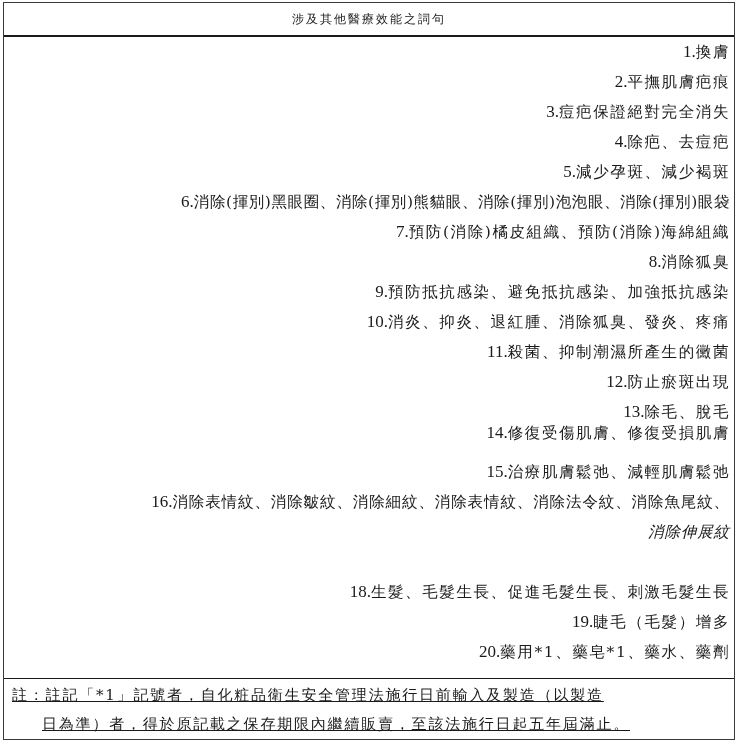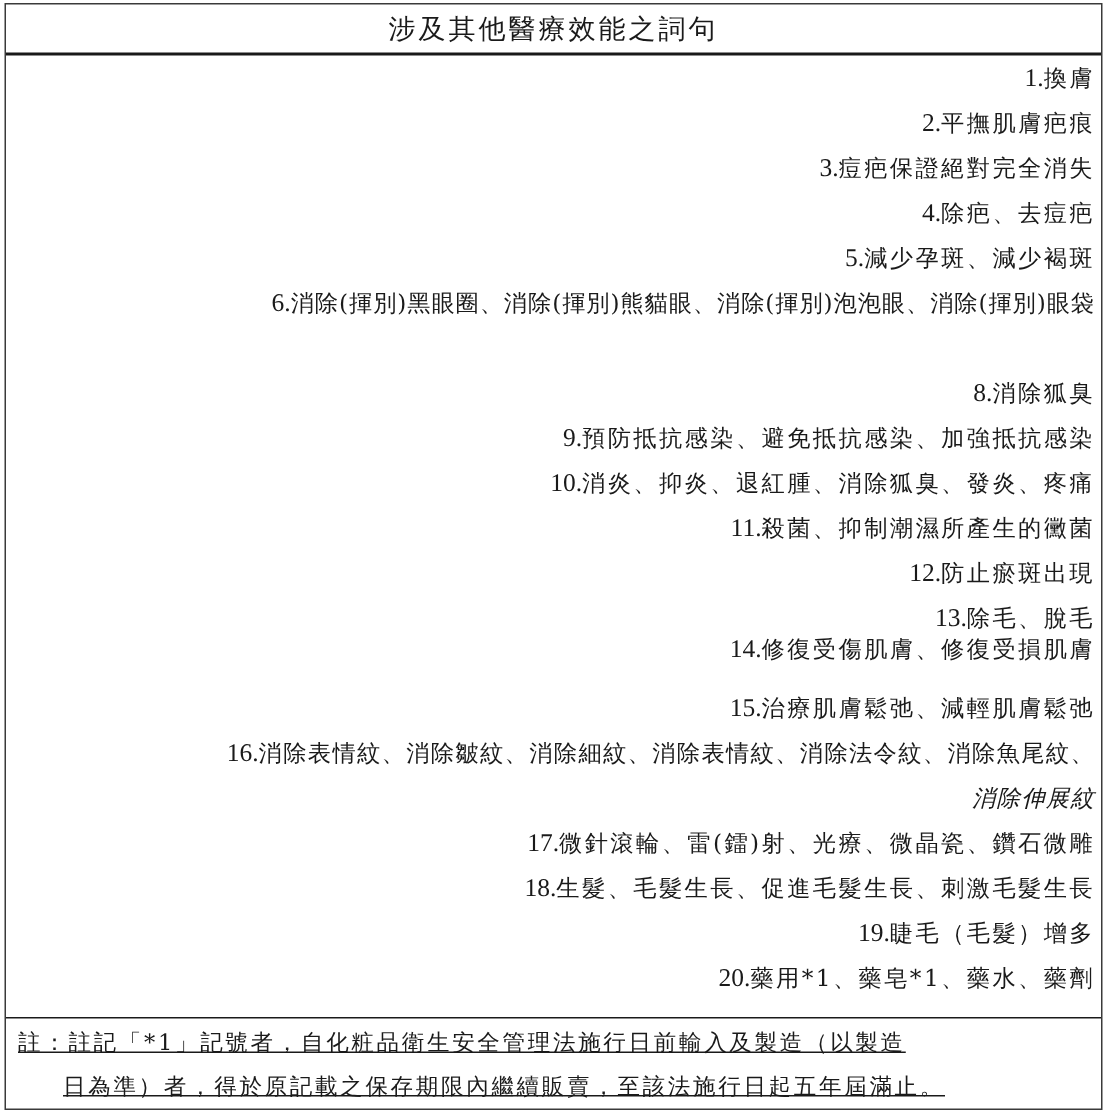--- a/index.html
+++ b/index.html
@@ -27,21 +27,21 @@
     .header {
       position: absolute;
       left: 0;
       top: 0;
       right: 0;
       height: 32px;
       border-bottom: 2px solid #1a1a1a;
       display: flex;
       align-items: center;
       justify-content: center;
-      font-size: 18px;
+      font-size: 12px;
       letter-spacing: 2px;
       text-align: right;
     }
     .list {
       position: absolute;
       left: 0;
       right: 0;
       top: 34px;
       height: 640px;
       padding: 0;
@@ -107,20 +107,23 @@
     </div>
     <div class="item" style="top:90px">
       <span class="num">4.</span><span>除疤、去痘疤</span>
     </div>
     <div class="item" style="top:120px">
       <span class="num">5.</span><span>減少孕斑、減少褐斑</span>
     </div>
     <div class="item" style="top:150px; letter-spacing:0.6px">
       <span class="num">6.</span><span>消除(揮別)黑眼圈、消除(揮別)熊貓眼、消除(揮別)泡泡眼、消除(揮別)眼袋</span>
     </div>
+    <div class="item" style="top:180px">
+      <span class="num">7.</span><span>預防(消除)橘皮組織、預防(消除)海綿組織</span>
+    </div>
     <div class="item" style="top:210px">
       <span class="num">8.</span><span>消除狐臭</span>
     </div>
     <div class="item" style="top:240px">
       <span class="num">9.</span><span>預防抵抗感染、避免抵抗感染、加強抵抗感染</span>
     </div>
     <div class="item two" style="top:270px">
       <span class="num">10.</span><span>消炎、抑炎、退紅腫、消除狐臭、發炎、疼痛</span>
     </div>
     <div class="item two" style="top:300px">
@@ -135,23 +138,20 @@
     <div class="item two" style="top:381px">
       <span class="num">14.</span><span>修復受傷肌膚、修復受損肌膚</span>
     </div>
     <div class="item two" style="top:420px">
       <span class="num">15.</span><span>治療肌膚鬆弛、減輕肌膚鬆弛</span>
     </div>
     <div class="item two" style="top:450px; letter-spacing:0.9px">
       <span class="num">16.</span><span>消除表情紋、消除皺紋、消除細紋、消除表情紋、消除法令紋、消除魚尾紋、</span>
       <span class="cont">消除伸展紋</span>
     </div>
-    <div class="item two" style="top:510px">
-      <span class="num">17.</span><span>微針滾輪、雷(鐳)射、光療、微晶瓷、鑽石微雕</span>
-    </div>
     <div class="item two" style="top:540px">
       <span class="num">18.</span><span>生髮、毛髮生長、促進毛髮生長、刺激毛髮生長</span>
     </div>
     <div class="item two" style="top:570px">
       <span class="num">19.</span><span>睫毛（毛髮）增多</span>
     </div>
     <div class="item two" style="top:600px">
       <span class="num">20.</span><span>藥用*1、藥皂*1、藥水、藥劑</span>
     </div>
   </div>

